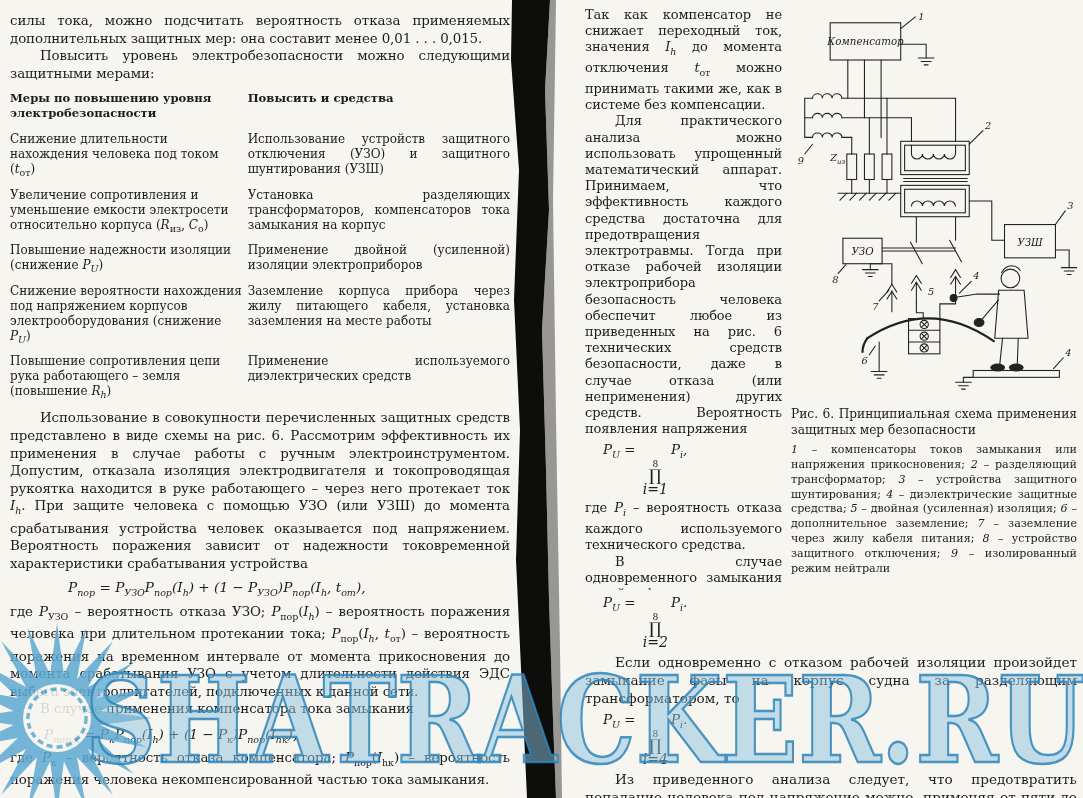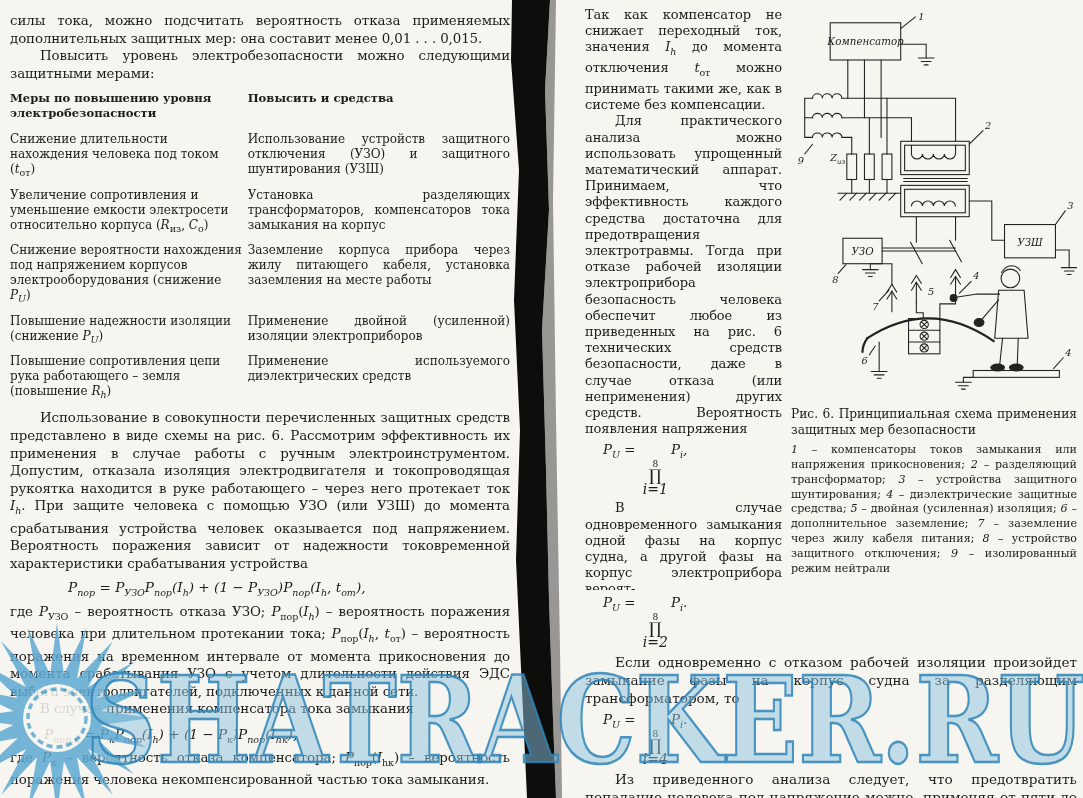--- a/index.html
+++ b/index.html
@@ -57,26 +57,26 @@
       </div>
       <div class="tbl-row">
         <div class="tc1">Снижение длительности нахождения человека под током (<i>t</i><sub>от</sub>)</div>
         <div class="tc2">Использование устройств защитного отключения (УЗО) и защитного шунтирования (УЗШ)</div>
       </div>
       <div class="tbl-row">
         <div class="tc1">Увеличение сопротивления и уменьшение емкости электросети относительно корпуса (<i>R</i><sub>из</sub>, <i>C</i><sub>о</sub>)</div>
         <div class="tc2">Установка разделяющих трансформаторов, компенсаторов тока замыкания на корпус</div>
       </div>
       <div class="tbl-row">
+        <div class="tc1">Повышение надежности изоляции (снижение <i>P<sub>U</sub></i>)</div>
+        <div class="tc2">Применение двойной (усиленной) изоляции электроприборов</div>
+      </div>
+      <div class="tbl-row">
         <div class="tc1">Снижение вероятности нахождения под напряжением корпусов электрооборудования (снижение <i>P<sub>U</sub></i>)</div>
         <div class="tc2">Заземление корпуса прибора через жилу питающего кабеля, установка заземления на месте работы</div>
-      </div>
-      <div class="tbl-row">
-        <div class="tc1">Повышение надежности изоляции (снижение <i>P<sub>U</sub></i>)</div>
-        <div class="tc2">Применение двойной (усиленной) изоляции электроприборов</div>
       </div>
       <div class="tbl-row">
         <div class="tc1">Повышение сопротивления цепи рука работающего – земля (повышение <i>R<sub>h</sub></i>)</div>
         <div class="tc2">Применение используемого диэлектрических средств</div>
       </div>
     </div>
 
     <p class="ind">Использование в совокупности перечисленных защитных средств представлено в виде схемы на рис. 6. Рассмотрим эффективность их применения в случае работы с ручным электроинструментом. Допустим, отказала изоляция электродвигателя и токопроводящая рукоятка находится в руке работающего – через него протекает ток <i>I<sub>h</sub></i>. При защите человека с помощью УЗО (или УЗШ) до момента срабатывания устройства человек оказывается под напряжением. Вероятность поражения зависит от надежности токовременной характеристики срабатывания устройства</p>
     <div class="formula"><i>P</i><sub>пор</sub> = <i>P</i><sub>УЗО</sub><i>P</i><sub>пор</sub>(<i>I<sub>h</sub></i>) + (1 − <i>P</i><sub>УЗО</sub>)<i>P</i><sub>пор</sub>(<i>I<sub>h</sub></i>, <i>t</i><sub>от</sub>),</div>
     <p>где <i>P</i><sub>УЗО</sub> – вероятность отказа УЗО; <i>P</i><sub>пор</sub>(<i>I<sub>h</sub></i>) – вероятность поражения человека при длительном протекании тока; <i>P</i><sub>пор</sub>(<i>I<sub>h</sub></i>, <i>t</i><sub>от</sub>) – вероятность поражения на временном интервале от момента прикосновения до момента срабатывания УЗО с учетом длительности действия ЭДС выбега электродвигателей, подключенных к данной сети.</p>
@@ -89,20 +89,21 @@
   <div class="right-page">
     <div class="rp-top">
       <div class="rp-col">
         <p>Так как компенсатор не снижает переходный ток, значения <i>I<sub>h</sub></i> до момента отключения <i>t</i><sub>от</sub> можно принимать такими же, как в системе без компенсации.</p>
         <p class="ind">Для практического анализа можно использовать упрощенный математический аппарат. Принимаем, что эффективность каждого средства достаточна для предотвращения электротравмы. Тогда при отказе рабочей изоляции электроприбора безопасность человека обеспечит любое из приведенных на рис. 6 технических средств безопасности, даже в случае отказа (или неприменения) других средств. Вероятность появления напряжения</p>
         <div class="colform"><i>P<sub>U</sub></i> = <span class="prod">
               <span class="lt">8</span>
               <span class="pi">∏</span>
               <span class="lb">i=1</span>
             </span><i>P<sub>i</sub></i>,</div>
+        <p>где <i>P<sub>i</sub></i> – вероятность отказа каждого используемого технического средства.</p>
         <p class="ind">В случае одновременного замыкания одной фазы на корпус судна, а другой фазы на корпус электроприбора вероят-</p>
       </div>
 
       <div class="rp-fig">
         
         <svg viewBox="0 0 292 400" width="286" height="392" fill="none" stroke="#222" stroke-width="1.1" stroke-linecap="round">
           <defs>
             <g id="gnd">
               <line x1="-8" y1="0" x2="8" y2="0"></line>
                 <line x1="-5" y1="3.5" x2="5" y2="3.5"></line>

